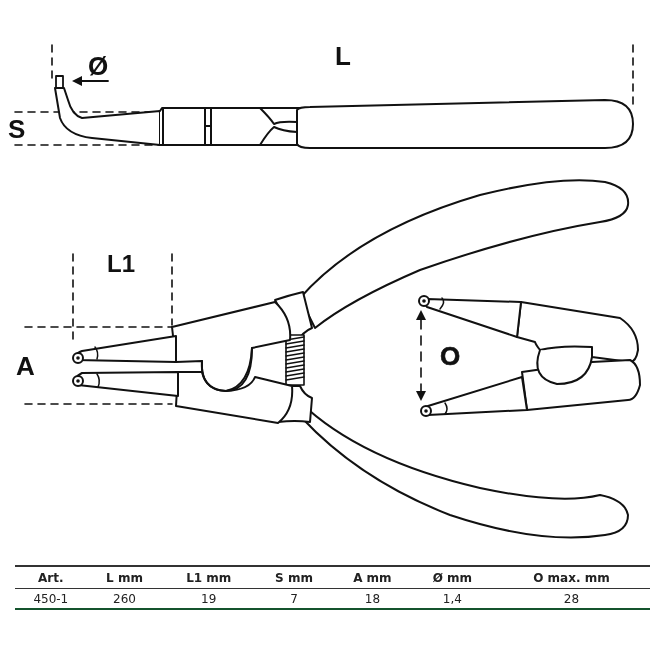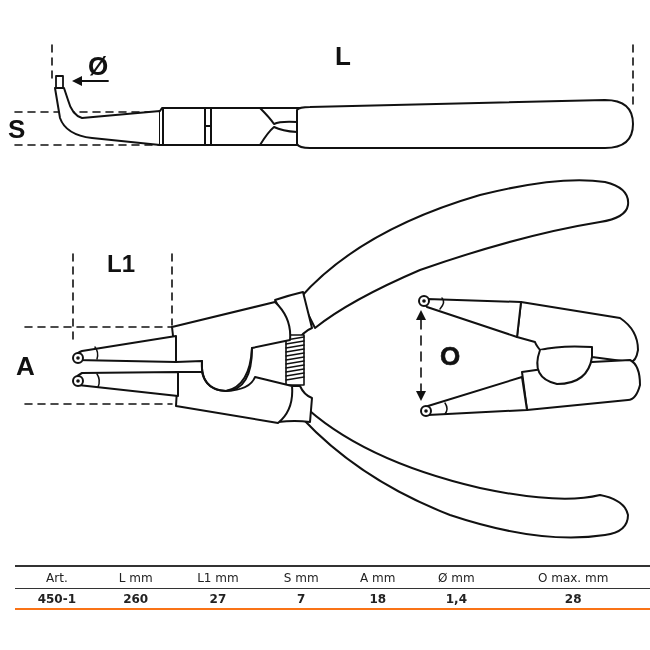--- a/index.html
+++ b/index.html
@@ -1,22 +1,22 @@
 <!DOCTYPE html>
 <html><head>
 <meta charset="utf-8">
 <style>
   html, body { margin:0; padding:0; background:#ffffff; }
   body { width:650px; height:650px; position:relative; overflow:hidden; font-family:"Liberation Sans", sans-serif; }
   svg.drawing { position:absolute; left:0; top:0; width:650px; height:650px; }
   .lbl { font-family:"Liberation Sans", sans-serif; font-weight:bold; fill:#111; }
   .spec-table { position:absolute; left:15px; top:565px; width:635px; border-collapse:collapse; font-family:"DejaVu Sans", sans-serif; font-size:12px; color:#222; }
   .spec-table th, .spec-table td { text-align:center; padding:0; height:21px; }
-  .spec-table th { font-weight:normal; border-top:2px solid #333; border-bottom:1.5px solid #333; height:21px;margin-top:10px; }
-  .spec-table td { border-bottom:2px solid #f97316; font-weight:bold; height:19px; }
+  .spec-table th { font-weight:bold; border-top:2px solid #333; border-bottom:1.5px solid #333; height:21px;margin-top:10px; }
+  .spec-table td { border-bottom:2px solid #14532d; font-weight:normal; height:19px; }
 </style>
 </head>
 <body>
 
 <svg class="drawing" viewBox="0 0 650 650" xmlns="http://www.w3.org/2000/svg">
   <g fill="none" stroke="#111" stroke-width="2" stroke-linejoin="round" stroke-linecap="round">
 
     <g>
 
       <g stroke-dasharray="7,6" stroke-width="1.6">
@@ -132,20 +132,20 @@
       <th>S  mm</th>
       <th>A  mm</th>
       <th>Ø  mm</th>
       <th>O  max. mm</th>
     </tr>
   </thead>
   <tbody>
     <tr>
       <td>450-1</td>
       <td>260</td>
-      <td>27</td>
+      <td>19</td>
       <td>7</td>
       <td>18</td>
       <td>1,4</td>
       <td>28</td>
     </tr>
   </tbody>
 </table>
 
 </body></html>

